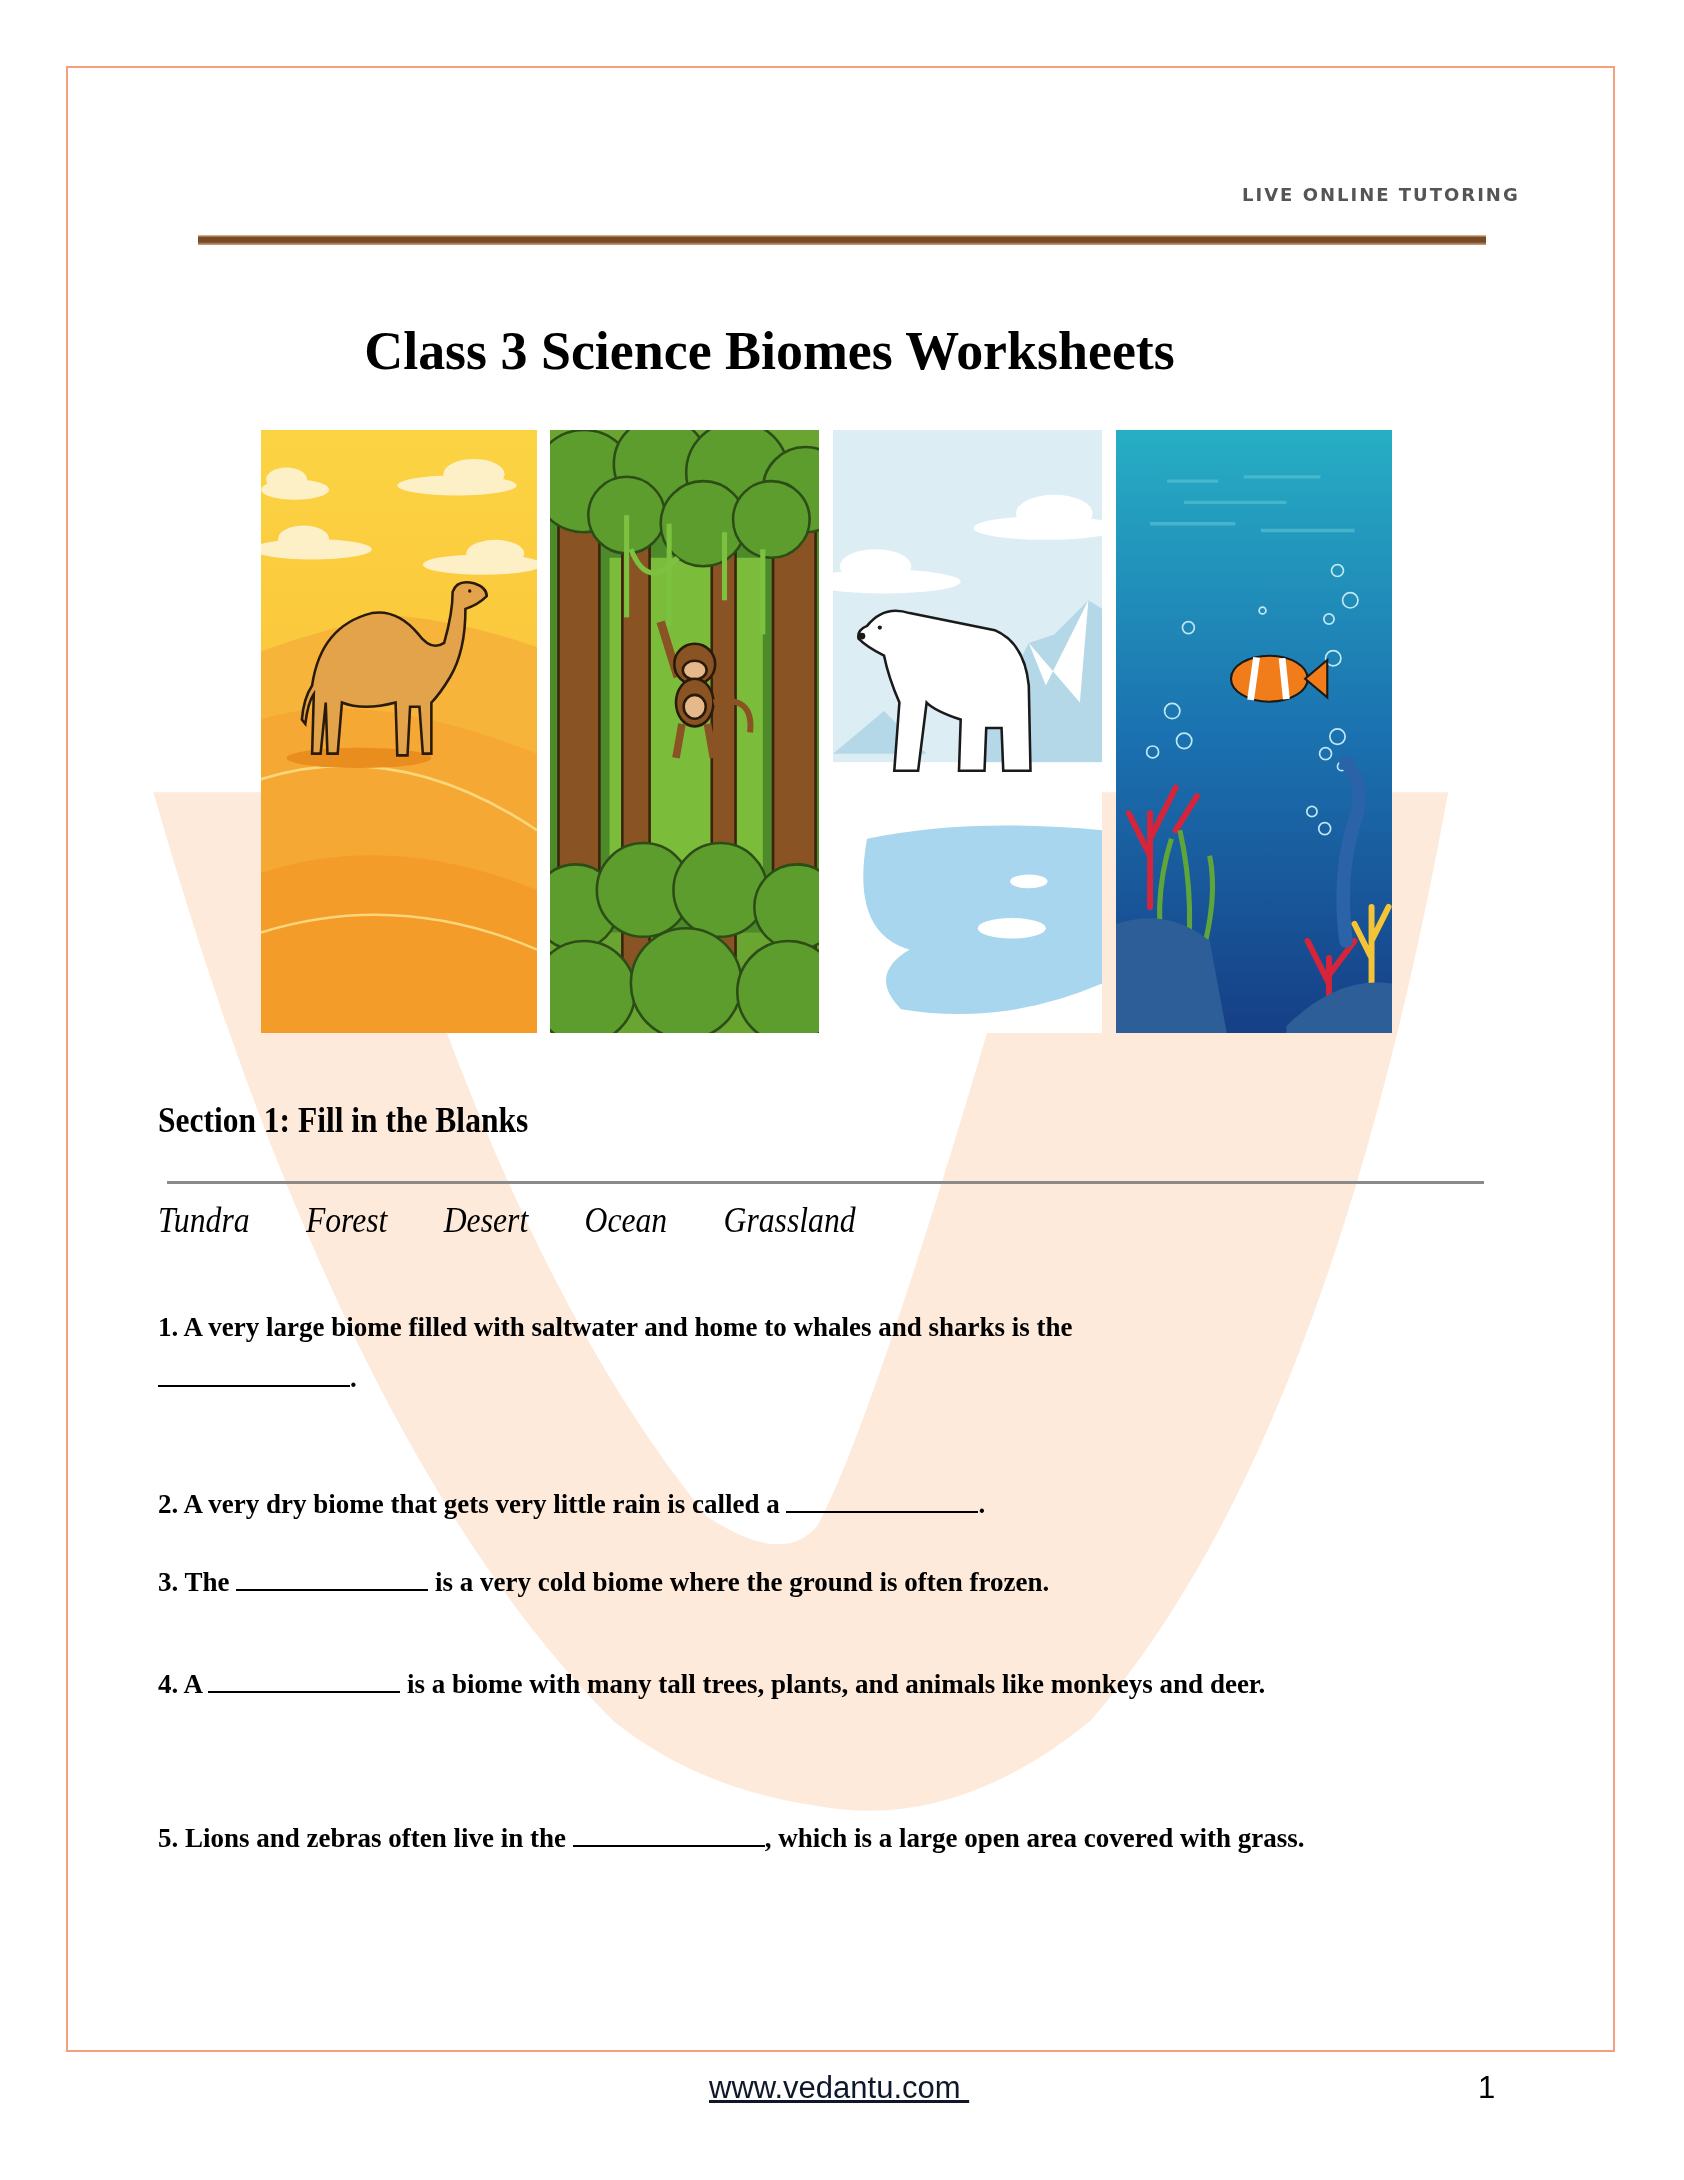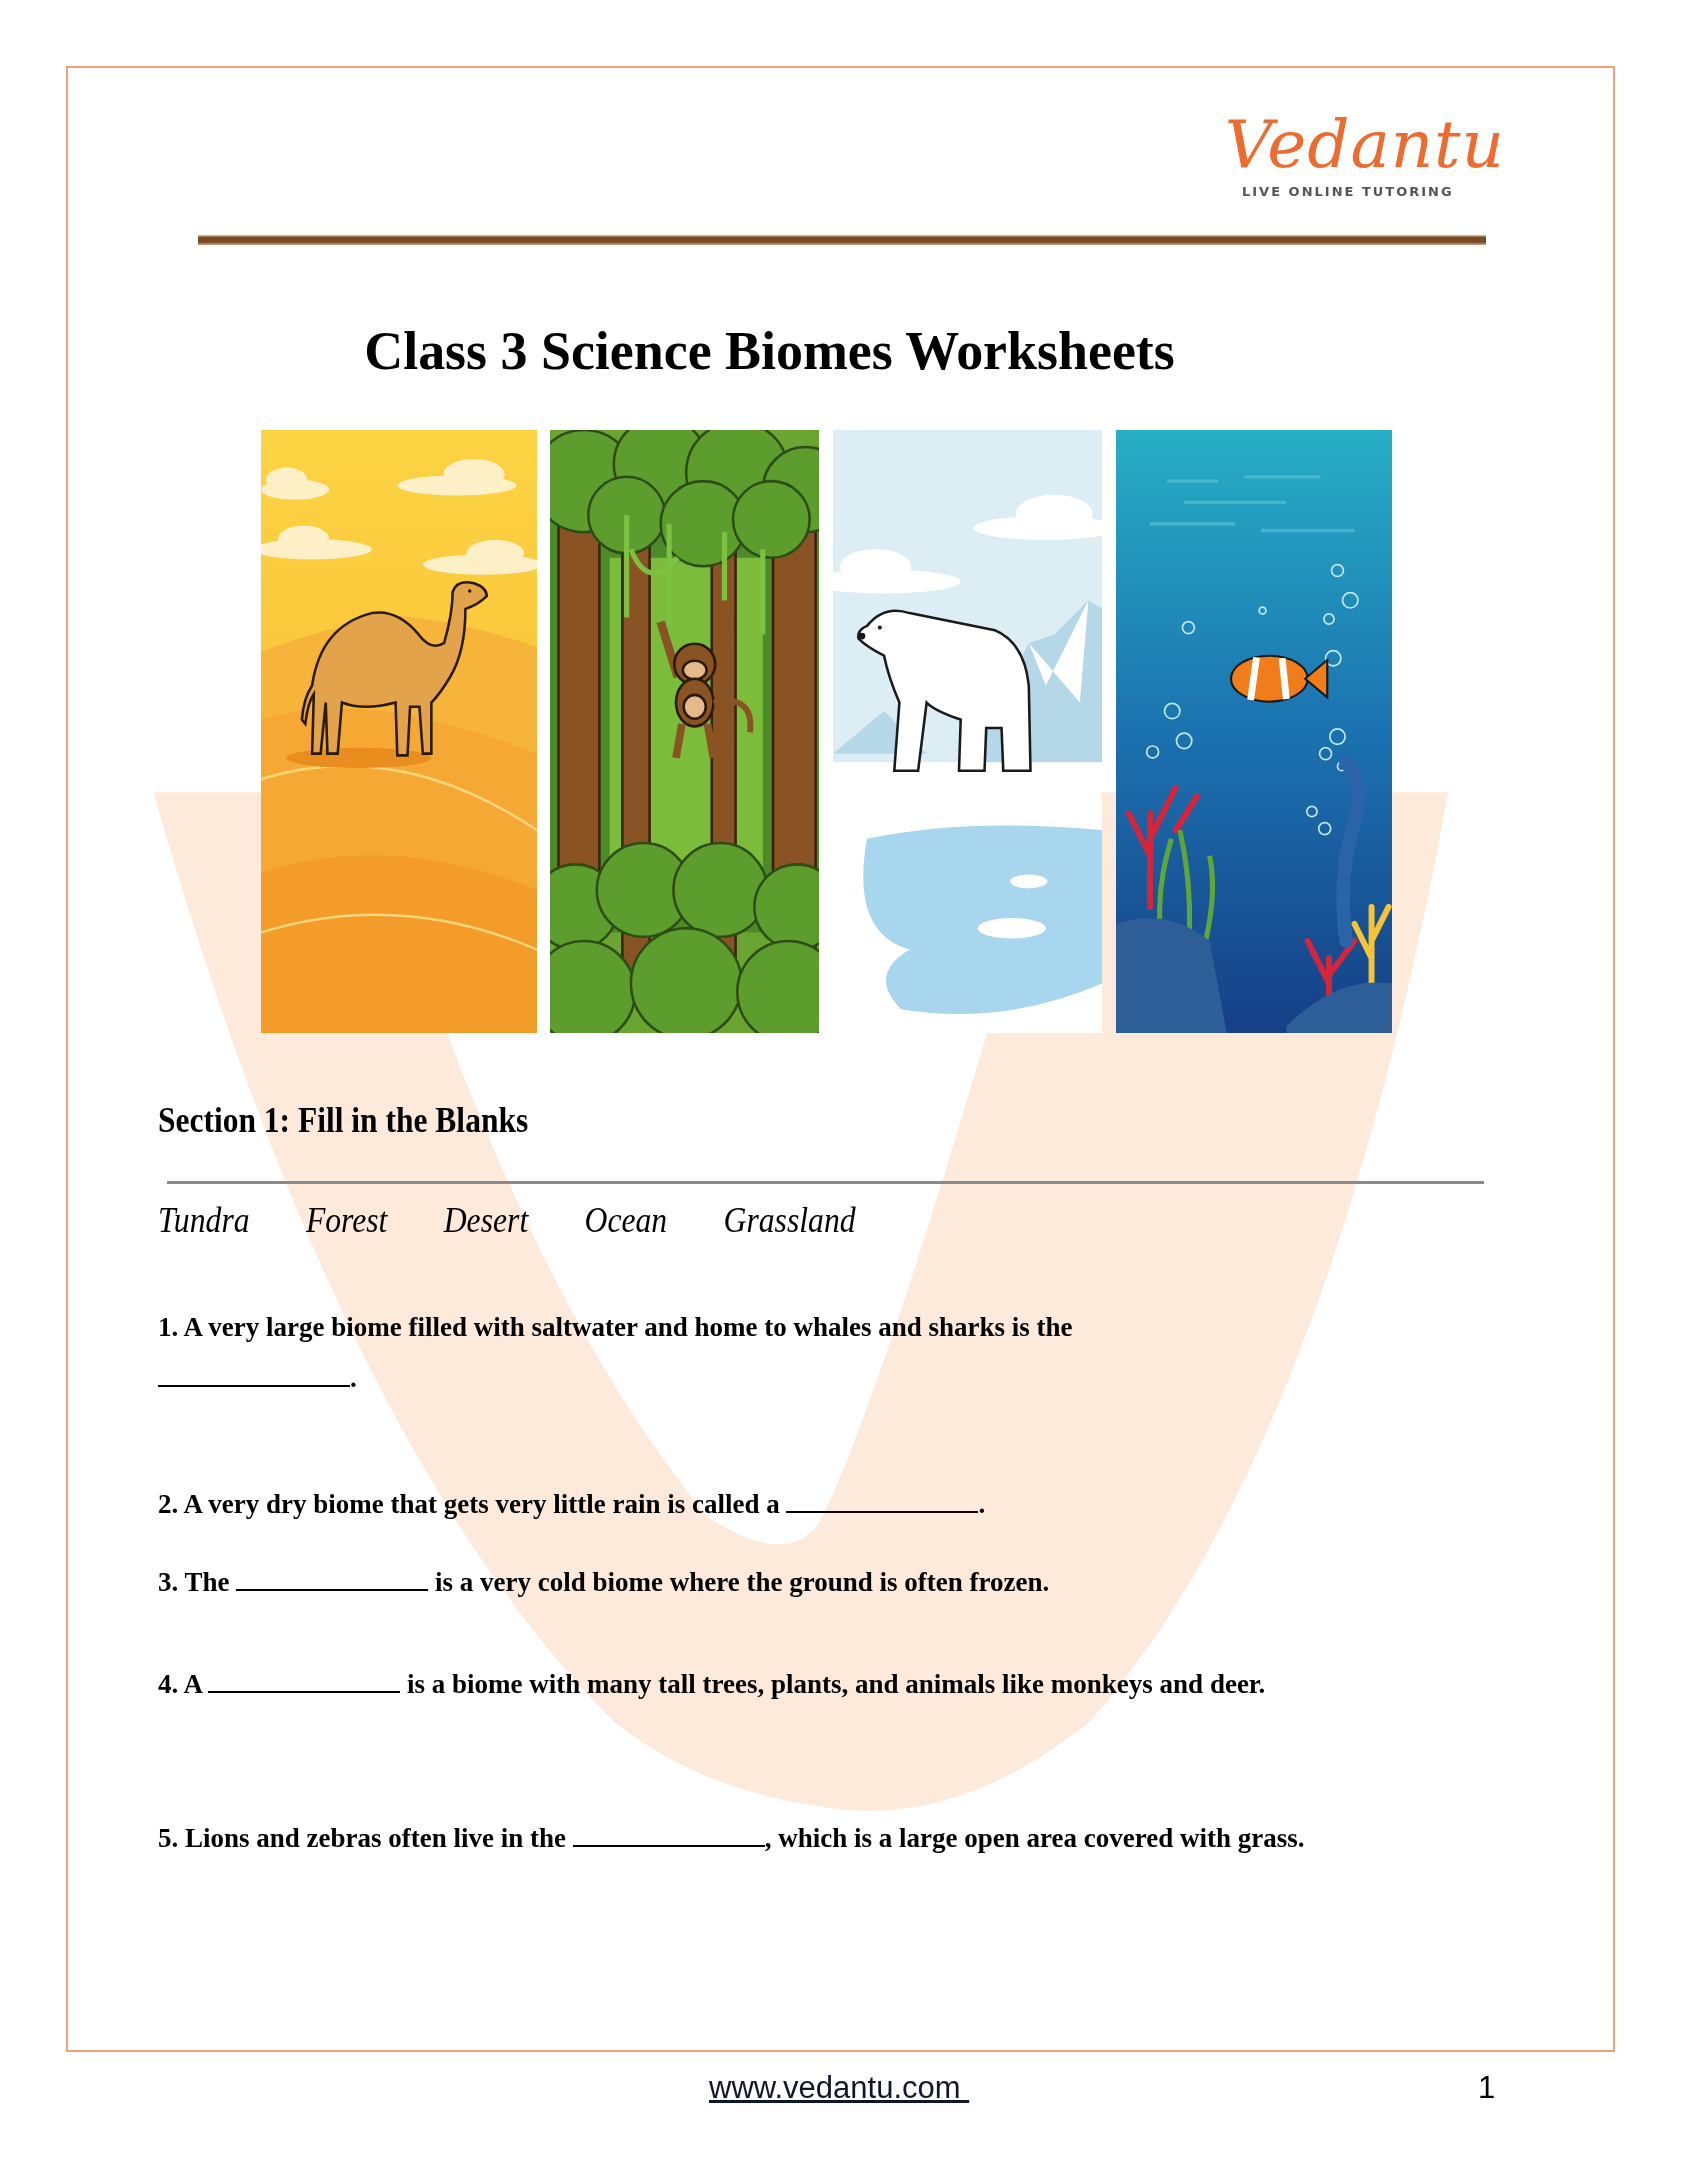--- a/index.html
+++ b/index.html
@@ -18,21 +18,21 @@
 
     .logo { position: absolute; left: 1218px; top: 106px; width: 264px; height: 102px; }
     .logo-word {
       position: absolute; left: 6.8px; top: 0px;
       font-family: "DejaVu Serif", serif; font-style: italic;
       font-size: 66px; color: #ee6b2f; letter-spacing: 0.9px; line-height: 77px;
     }
     .logo-tag {
       position: absolute; left: 24px; top: 78px;
       font-family: "DejaVu Sans", sans-serif; font-weight: bold;
-      font-size: 13px; color: #555; letter-spacing: 2px; white-space: nowrap;
+      font-size: 18px; color: #555; letter-spacing: 2px; white-space: nowrap;
     }
     .header-rule {
       position: absolute; left: 198px; top: 235px; width: 1288px; height: 10.2px;
       background: linear-gradient(#e8c9a8 0, #7a4a24 25%, #7a4a24 70%, #c9a789 100%);
     }
 
     .title {
       position: absolute; left: 0; width: 1540px; top: 317px; text-align: center;
       font-size: 55px; font-weight: bold; line-height: 68px; z-index: 2;
     }
@@ -87,21 +87,20 @@
 <body>
 
 <svg class="watermark" viewBox="0 0 1978 2560">
   <path d="M 180 930 L 430 930 Q 600 1500 830 1780 Q 920 1840 960 1790 Q 1040 1640 1240 930 L 1700 930 Q 1560 1700 1280 2020 Q 1120 2150 960 2120 Q 820 2100 720 2020 Q 400 1700 180 930 Z" fill="#fdeadb"></path>
   <path d="M 780 1200 Q 870 1330 960 1330 Q 1050 1320 1080 1240 L 1040 1560 Q 960 1660 880 1560 Z" fill="#ffffff" opacity="0.8"></path>
 </svg>
 
 <div class="page-border"></div>
 
 <div class="logo">
-  <div class="logo-word">Vedantu</div>
   <div class="logo-tag">LIVE ONLINE TUTORING</div>
 </div>
 <div class="header-rule"></div>
 
 <div class="title"><span>Class 3 Science Biomes Worksheets</span></div>
 
 <div class="panel panel-desert">
   <svg viewBox="0 0 324 708" preserveAspectRatio="none">
     <defs>
       <linearGradient id="dsky" x1="0" y1="0" x2="0" y2="1">

